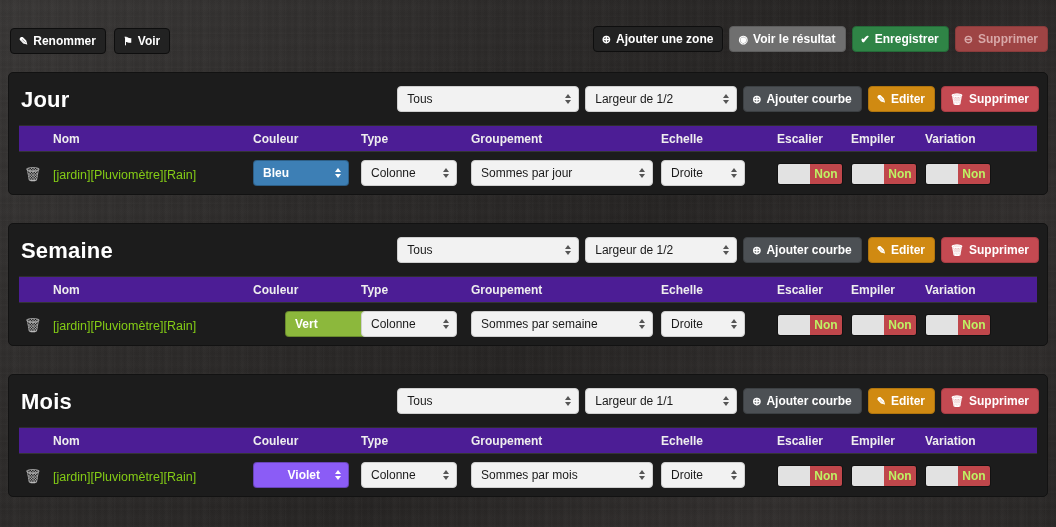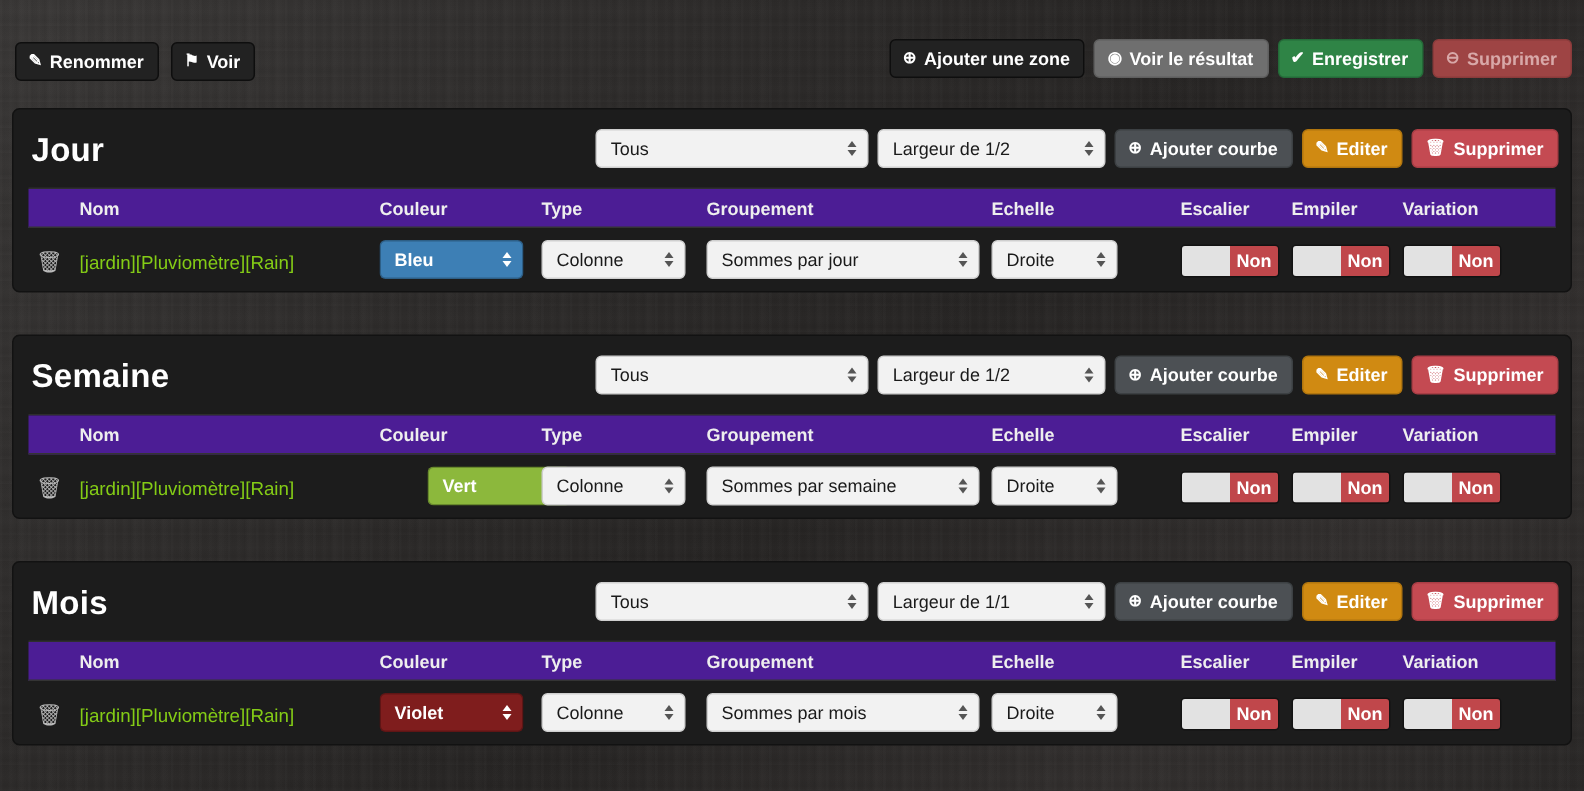--- a/index.html
+++ b/index.html
@@ -231,21 +231,21 @@
 
   .trow {
     height: 45px;
   }
 
   .c-del   { width: 34px; padding-left: 5px; }
   .c-nom   { width: 200px; }
   .c-coul  { width: 108px; }
   .c-type  { width: 110px; }
   .c-group { width: 190px; }
-  .c-ech   { width: 126px; }
+  .c-ech   { width: 116px; }
   .c-esc   { width: 74px; }
   .c-emp   { width: 74px; }
   .c-var   { width: 74px; }
 
   .trow .c-nom {
     font-size: 12.5px;
     color: #84cc16;
   }
 
   .trash {
@@ -265,21 +265,21 @@
     cursor: pointer;
     border: 1px solid rgba(0,0,0,0.35);
   }
   .toggle-knob {
     width: 33px;
     background: #e2e2e2;
   }
   .toggle-label {
     width: 33px;
     background: #c0474b;
-    color: #ffffff;
+    color: #bef264;
     font-size: 12px;
     font-weight: bold;
     display: flex;
     align-items: center;
     justify-content: center;
   }
 </style>
 </head>
 <body>
 
@@ -496,21 +496,21 @@
       <div class="c-emp">Empiler</div>
       <div class="c-var">Variation</div>
     </div>
 
     <div class="trow">
       <div class="c-del">
         <span class="trash">🗑</span>
       </div>
       <div class="c-nom">[jardin][Pluviomètre][Rain]</div>
       <div class="c-coul">
-        <div class="sel sel-color" id="mois-color" style="background: #7f1d1d;">Violet</div>
+        <div class="sel sel-color" id="mois-color" style="background: #8b5cf6; text-align: right;">Violet</div>
       </div>
       <div class="c-type">
         <div class="sel sel-type">Colonne</div>
       </div>
       <div class="c-group">
         <div class="sel sel-groupement">Sommes par mois</div>
       </div>
       <div class="c-ech">
         <div class="sel sel-echelle">Droite</div>
       </div>

